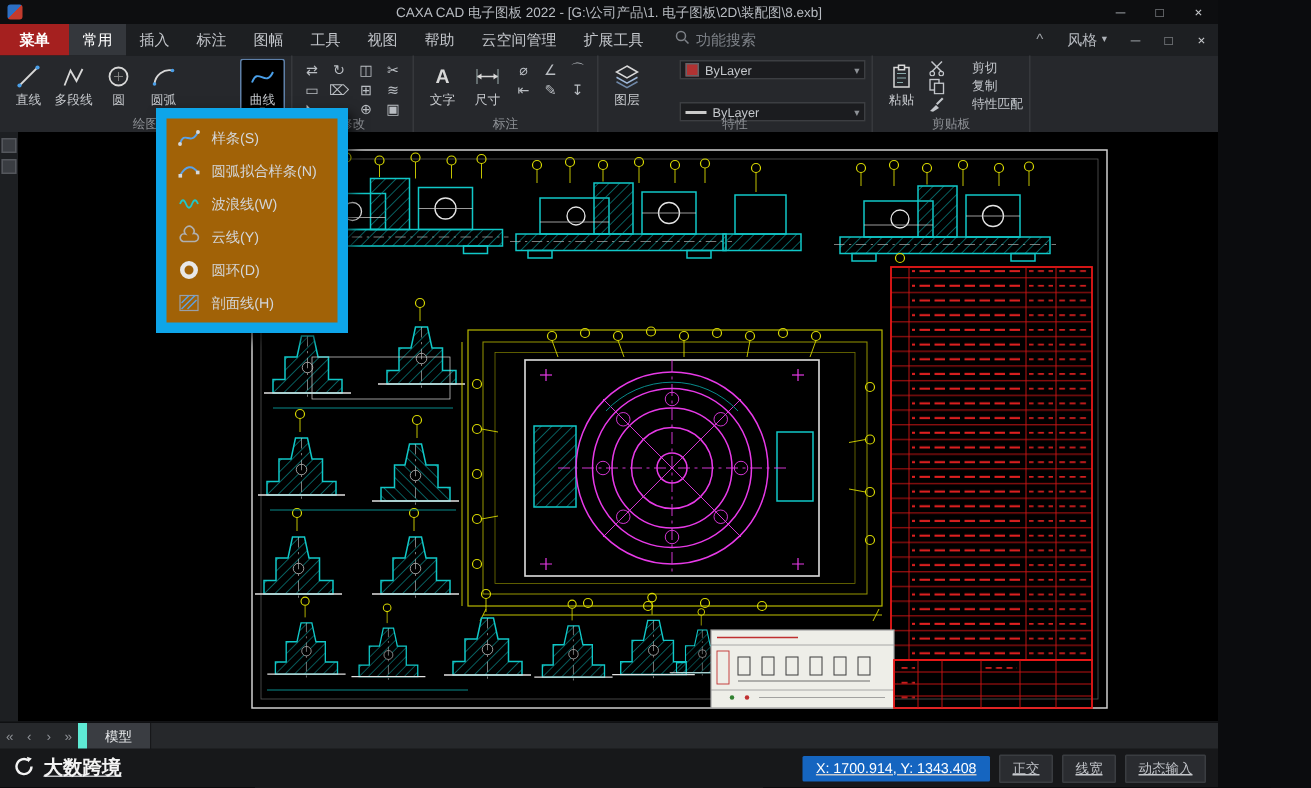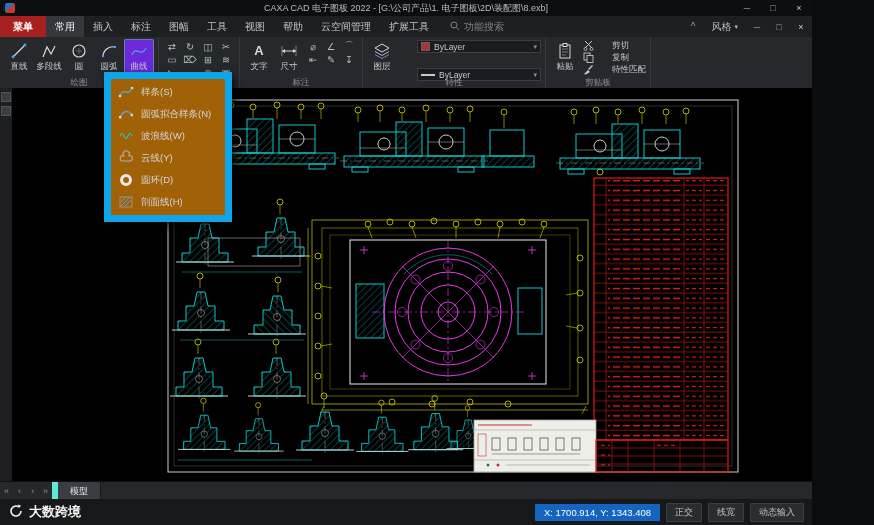--- a/index.html
+++ b/index.html
@@ -34,21 +34,21 @@
   .ribbon{position:absolute;left:0;top:37px;width:100%;height:51px;background:#26282c;
           border-bottom:1px solid #111214;display:flex;}
   .rgroup{position:relative;height:100%;border-right:1px solid #36383c;
           display:flex;align-items:flex-start;padding:2px 4px 12px 4px;box-sizing:border-box;}
   .rgroup-label{position:absolute;bottom:0;left:0;width:100%;text-align:center;
                 font-size:8.5px;color:#8e9196;line-height:11px;}
   .big-btn{width:30px;display:flex;flex-direction:column;align-items:center;padding-top:2px;
            border-radius:2px;}
   .big-btn .bicon{width:20px;height:20px;display:flex;align-items:center;justify-content:center;}
   .big-btn .blabel{font-size:8.5px;color:#c7cace;line-height:10px;white-space:nowrap;}
-  .big-btn.active{background:#6d28d9;box-shadow:inset 0 0 0 1px #5f80a8;}
+  .big-btn.active{background:#000000;box-shadow:inset 0 0 0 1px #5f80a8;margin-left:36px;}
   .caret{font-size:7px;color:#aeb2b8;line-height:6px;}
   .glyph-a{font-size:13px;font-weight:bold;color:#d8d8d8;line-height:18px;}
   .small-grid{display:grid;grid-template-columns:repeat(4,18px);grid-auto-rows:13px;margin-top:1px;}
   .small-grid.three{grid-template-columns:repeat(3,18px);}
   .sg-cell{display:flex;align-items:center;justify-content:center;font-size:9.5px;color:#b9bdc2;}
   .combo-col{display:flex;flex-direction:column;gap:15px;margin-left:20px;margin-top:1px;}
   .combo{display:flex;align-items:center;gap:4px;width:116px;height:11px;background:#1b1c1f;
          border:1px solid #3c3e42;font-size:8.5px;color:#c5c8cc;padding:0 3px;}
   .combo .cval{flex:1;}
   .combo .carr{font-size:7px;color:#8d9196;}
@@ -83,21 +83,21 @@
   svg .lr{stroke:#e81818;stroke-width:1.2;}
   svg .lr2{stroke:#d01515;stroke-width:.6;}
 
   
   .modelrow{position:absolute;left:0;top:481px;width:100%;height:18px;background:#26282b;
             border-top:1px solid #0f1012;display:flex;align-items:stretch;font-size:9px;}
   .nav-ic{width:13px;display:flex;align-items:center;justify-content:center;color:#8e9196;font-size:9px;}
   .model-tab{padding:0 12px;display:flex;align-items:center;background:#3a3d42;color:#e6e8ea;
              border-left:6px solid #5eead4;border-right:1px solid #17181a;}
   .statusbar{position:absolute;left:0;top:499px;width:100%;height:26px;background:#17181a;
-             display:flex;align-items:center;padding:0 8px;box-sizing:border-box;gap:6px;}
+             display:flex;align-items:center;padding:0 8px;box-sizing:border-box;gap:6px;text-decoration:underline;}
   .watermark{display:flex;align-items:center;gap:5px;color:#fff;font-size:13px;font-weight:bold;
              opacity:.95;}
   .sb-spacer{flex:1;}
   .coords{background:#1565c0;color:#fff;font-size:9.5px;padding:3px 9px;border-radius:1px;
           white-space:nowrap;}
   .toggle{background:#2a2c30;border:1px solid #3a3d41;color:#c0c3c8;font-size:9px;
           padding:2px 8px;border-radius:1px;white-space:nowrap;}
 </style>
 </head>
 <body>

